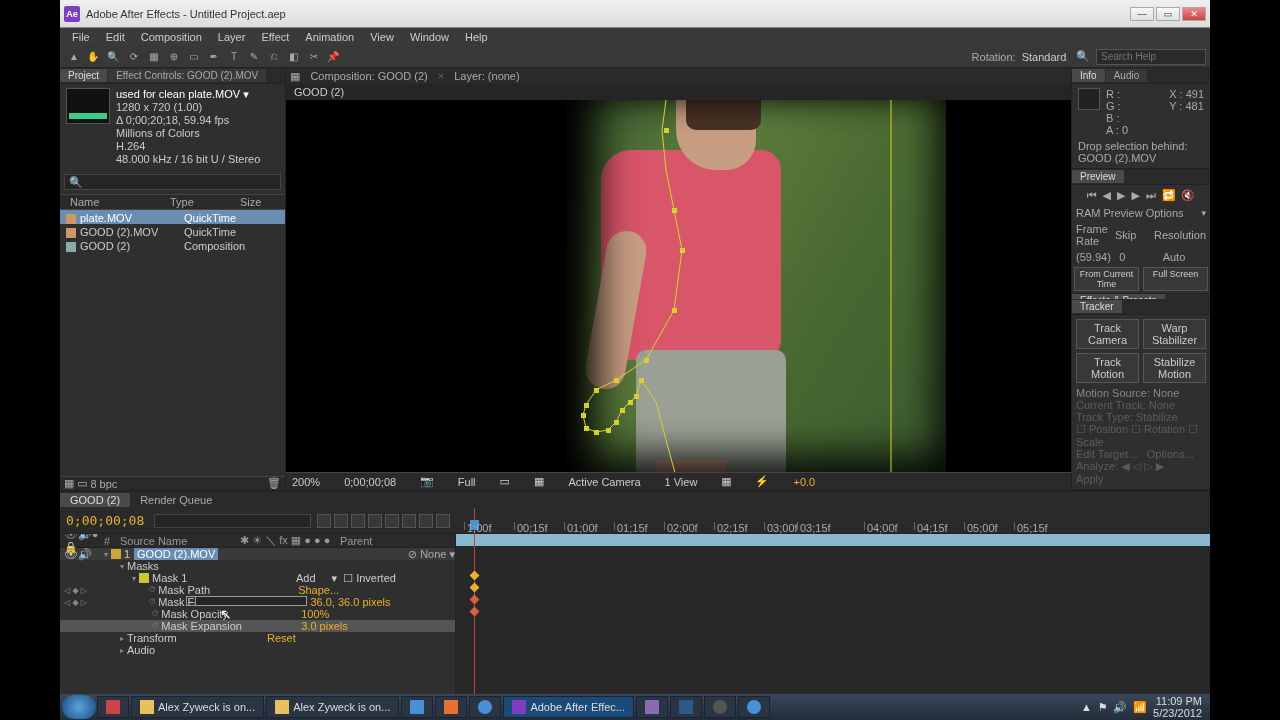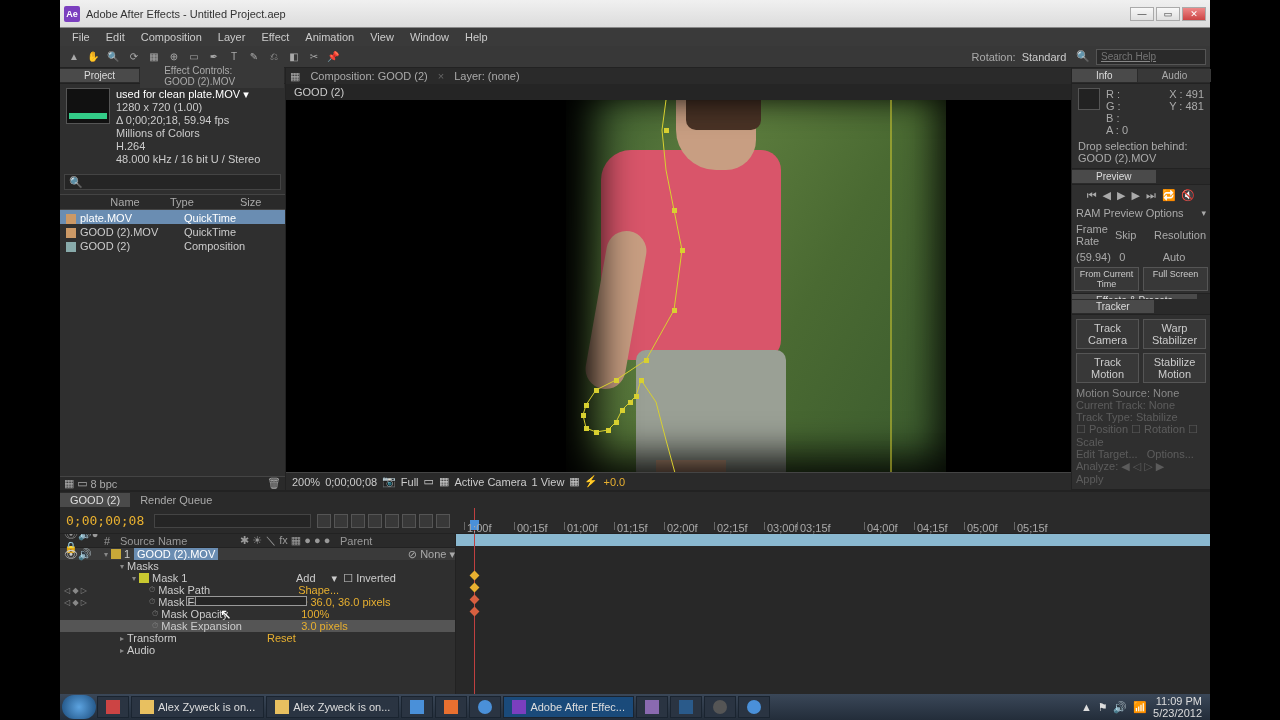--- a/index.html
+++ b/index.html
@@ -17,40 +17,40 @@
 
 .menubar { height:18px; background:#3a3a3a; display:flex; align-items:center; padding:0 4px; color:#ccc; }
 .menubar span { padding:0 8px; cursor:default; }
 
 
 .toolbar { height:22px; background:#383838; border-bottom:1px solid #222; display:flex; align-items:center; padding:0 4px; }
 .toolbar .tool { width:18px; height:18px; margin:0 1px; display:flex; align-items:center; justify-content:center; color:#aaa; font-size:10px; border:1px solid transparent; }
 .toolbar .spacer { flex:1; }
 .toolbar .ws-label { color:#aaa; margin-right:6px; }
 .toolbar .ws-val { color:#ccc; margin-right:10px; }
-.toolbar .search { width:110px; height:16px; background:#2a2a2a; border:1px solid #555; color:#888; padding:0 4px; font-size:10px;text-decoration:underline; }
+.toolbar .search { width:110px; height:16px; background:#2a2a2a; border:1px solid #555; color:#888; padding:0 4px; font-size:10px; }
 
 
 .main { flex:1; display:flex; min-height:0; }
 .left { width:226px; background:#2f2f2f; display:flex; flex-direction:column; border-right:1px solid #222; }
 .center { flex:1; background:#1a1a1a; display:flex; flex-direction:column; border-right:1px solid #222; }
 .right { width:138px; background:#2f2f2f; display:flex; flex-direction:column; }
 
 
 .panel-tabs { height:16px; background:#2a2a2a; display:flex; align-items:center; border-bottom:1px solid #222; }
-.panel-tab { padding:1px 24px; color:#aaa; font-size:10px; background:#383838; margin-right:1px; }
+.panel-tab { padding:1px 8px; color:#aaa; font-size:10px; background:#383838; margin-right:1px; }
 .panel-tab.active { background:#4a4a4a; color:#ddd; }
 
 
 .proj-head { padding:4px 6px; color:#ccc; font-size:10px; line-height:13px; display:flex; }
 .proj-thumb { width:44px; height:36px; background:#111; margin-right:6px; border:1px solid #555; position:relative; }
 .proj-thumb::after { content:""; position:absolute; left:2px; top:24px; width:38px; height:6px; background:#3c8; }
 .proj-search { margin:4px; height:16px; background:#252525; border:1px solid #444; display:flex; align-items:center; padding:0 4px; color:#888; }
 .proj-cols { display:flex; background:#2a2a2a; border-top:1px solid #444; border-bottom:1px solid #444; height:16px; align-items:center; color:#aaa; font-size:10px; }
-.proj-cols .c1 { width:110px; padding-left:20px;text-align:center; }
+.proj-cols .c1 { width:110px; padding-left:10px; }
 .proj-cols .c2 { width:70px; }
 .proj-items { flex:1; overflow:auto; }
 .proj-item { display:flex; align-items:flex-end; height:14px; color:#ccc; font-size:10px; padding-left:6px; }
 .proj-item.sel { background:#6a8db2; color:#fff; }
 .proj-item .pi { width:10px; height:10px; margin-right:4px; }
 .pi.mov { background:#c96; }
 .pi.comp { background:#8aa; }
 .left-foot { height:14px; background:#2a2a2a; border-top:1px solid #444; display:flex; align-items:center; padding:0 4px; color:#aaa; font-size:10px; }
 
 
@@ -62,21 +62,21 @@
 .viewer .head { position:absolute; left:390px; top:0; width:80px; height:70px; background:#c89e82; border-radius:0 0 30px 40px; }
 .viewer .hair { position:absolute; left:400px; top:0; width:75px; height:30px; background:#4a3326; border-radius:0 0 10px 10px; }
 .viewer .torso { position:absolute; left:315px; top:50px; width:180px; height:210px; background:#d9556a; border-radius:30px 20px 20px 30px; }
 .viewer .arm { position:absolute; left:310px; top:130px; width:40px; height:160px; background:#c89e82; border-radius:20px; transform:rotate(10deg); }
 .viewer .hand2 { position:absolute; left:430px; top:250px; width:45px; height:40px; background:#c89e82; border-radius:10px; }
 .viewer .shorts { position:absolute; left:350px; top:250px; width:150px; height:130px; background:#9aa095; border-radius:10px; }
 .viewer .leg { position:absolute; left:370px; top:360px; width:70px; height:40px; background:#c89e82; }
 
 .viewer .mask-shadow { position:absolute; left:280px; top:0; width:380px; height:100%; box-shadow: inset 40px 0 40px -10px #000, inset -20px 0 30px -5px rgba(0,0,0,0.6), inset 0 -30px 30px -5px rgba(0,0,0,0.5); pointer-events:none; }
 .viewer svg { position:absolute; left:0; top:0; }
-.view-foot { height:18px; background:#2a2a2a; border-top:1px solid #444; display:flex; align-items:center; padding:0 6px; color:#ccc; font-size:10px; gap:5px; }
+.view-foot { height:18px; background:#2a2a2a; border-top:1px solid #444; display:flex; align-items:center; padding:0 6px; color:#ccc; font-size:10px; gap:24px; }
 
 
 .right .sec { border-bottom:1px solid #222; }
 .info-body { padding:4px 6px; color:#aaa; font-size:10px; display:flex; }
 .info-swatch { width:22px; height:22px; background:#222; border:1px solid #555; margin-right:6px; }
 .prev-body { height:20px; display:flex; align-items:center; justify-content:center; gap:6px; color:#aaa; font-size:10px; }
 .ram-row { display:flex; padding:2px 4px; color:#aaa; font-size:9px; align-items:center; }
 .ram-row span { flex:1; }
 .ram-btns { display:flex; }
 .ram-btns div { flex:1; text-align:center; background:#383838; border:1px solid #555; margin:2px; padding:1px 0; color:#ccc; font-size:9px; }

